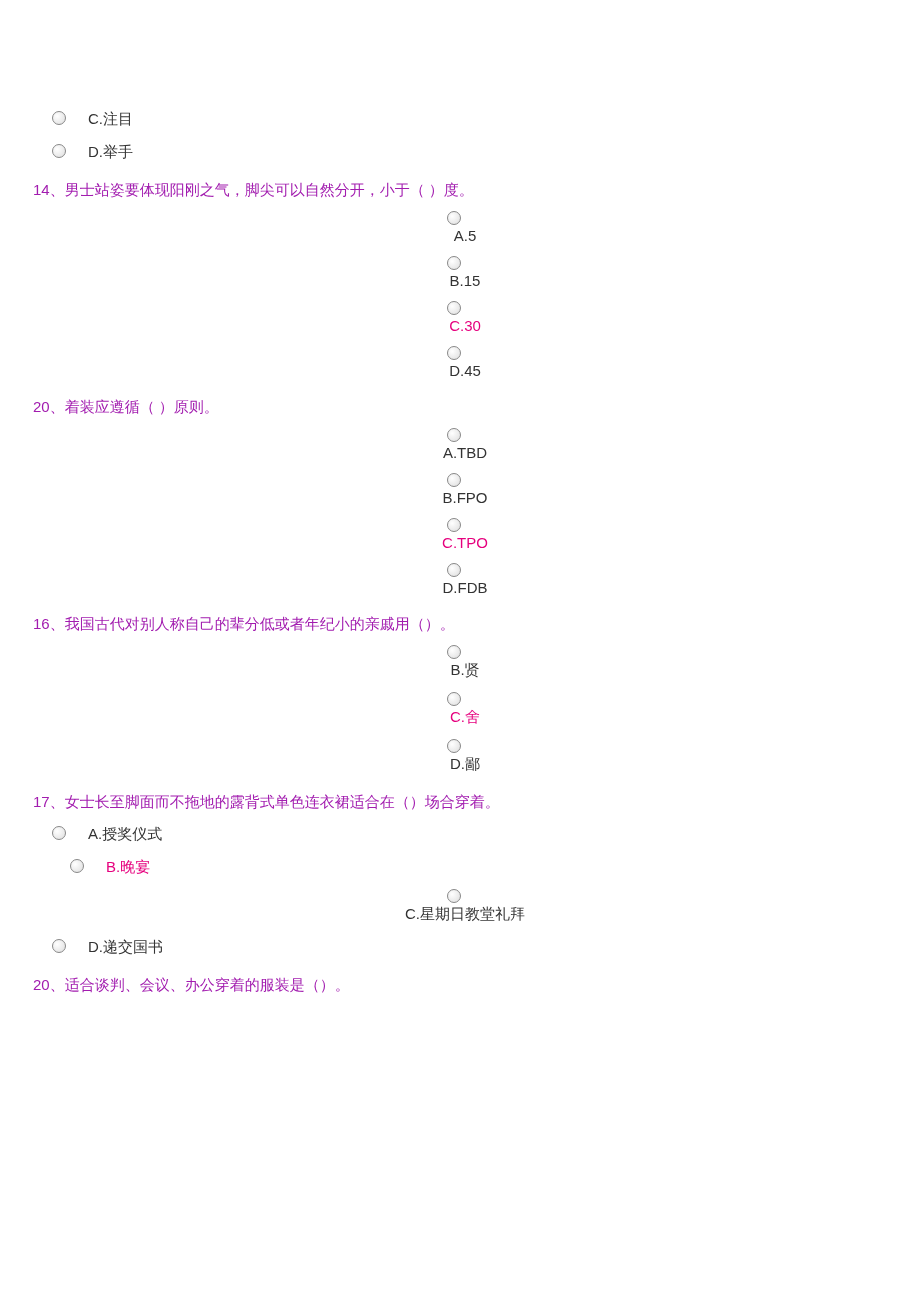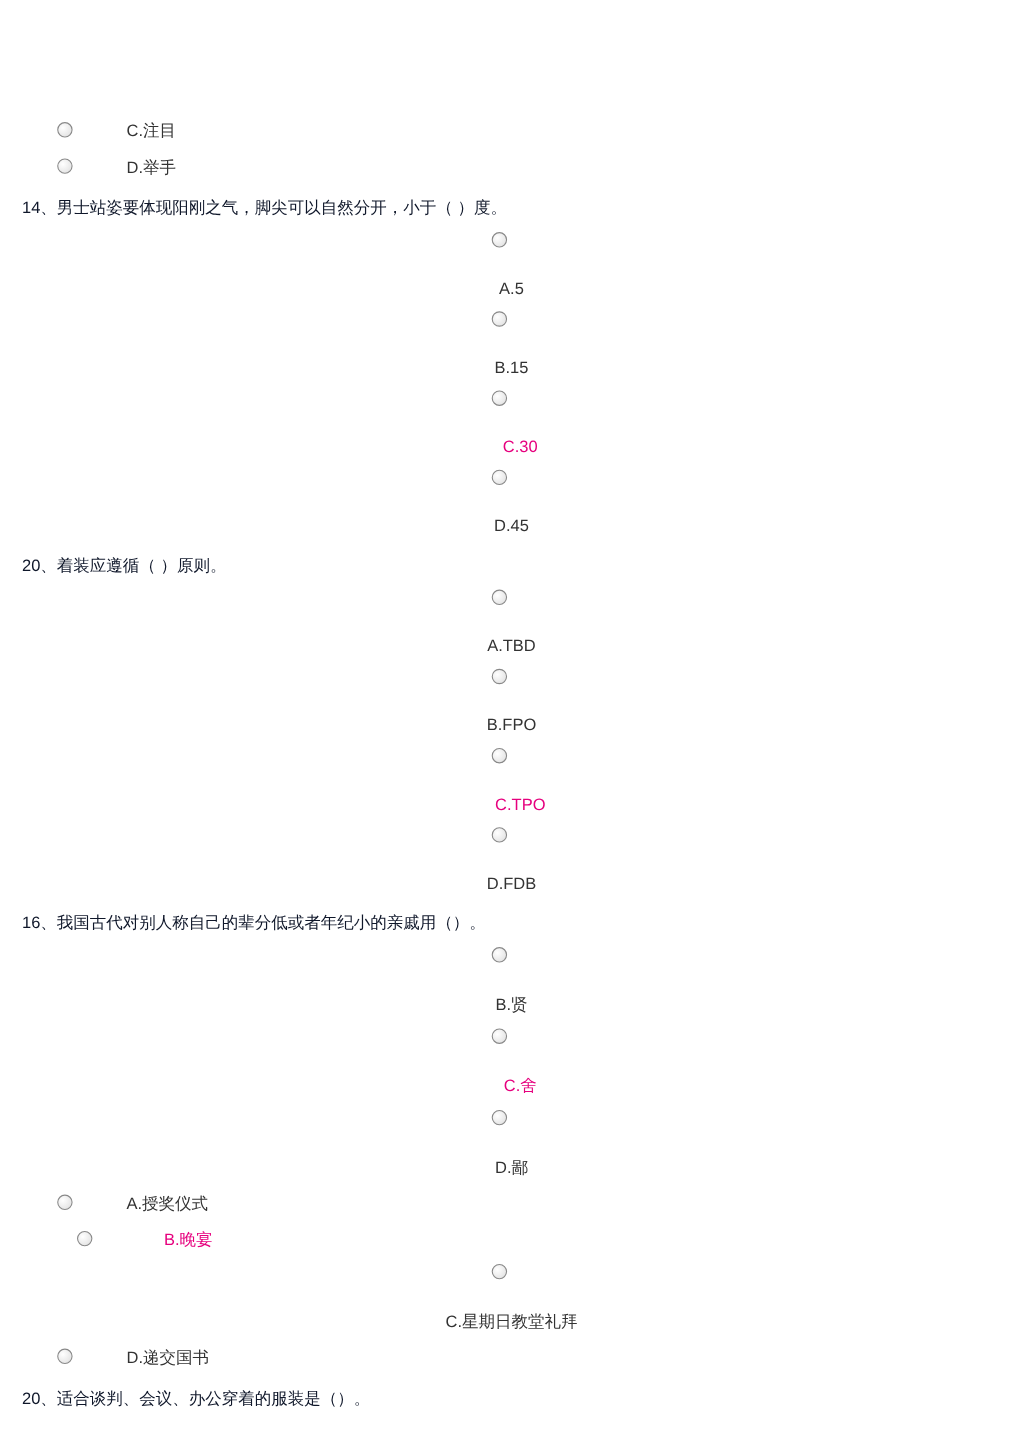--- a/index.html
+++ b/index.html
@@ -8,50 +8,48 @@
     font-family: "Microsoft YaHei", "SimSun", Arial, sans-serif;
     font-size: 15px;
     color: #333;
     background: #fff;
     width: 920px;
   }
   .content {
     padding: 110px 20px 40px 20px;
   }
   .question {
-    margin: 0 0 10px 0;
+    margin: 0 0 10px 13px;
     line-height: 1.8;
-    color: #0f172a;
+    color: #a21caf;
   }
   .option-row {
     display: flex;
     align-items: center;
     margin-bottom: 14px;
-    gap: 27px;
   }
   .option-row.indent-1 { padding-left: 10px; flex-direction: column; }
   .option-row.indent-2 { padding-left: 32px; }
   .option-row.indent-3 { padding-left: 50px; }
   .radio-icon {
     width: 12px;
     height: 12px;
     border: 1px solid #888;
     border-radius: 50%;
     margin-right: 22px;
     position: relative;
     top: -2px;
     background: radial-gradient(circle at 35% 35%, #fff 0%, #eee 50%, #ddd 100%);
     flex-shrink: 0;
   }
   .option-text {
     color: #333;
   }
   .option-text.answer {
     color: #e6007e;
-    margin-left: 16px;
   }
   .q-block { margin-bottom: 6px; }
 </style>
 </head>
 <body>
 
 <div class="content">
 
   <div class="q-block">
     <div class="option-row indent-2">
@@ -120,20 +118,23 @@
       <span class="radio-icon"></span>
       <span class="option-text answer">C.舍</span>
     </div>
     <div class="option-row indent-1">
       <span class="radio-icon"></span>
       <span class="option-text">D.鄙</span>
     </div>
   </div>
 
   <div class="q-block">
+    <div class="question">
+      <span>17、</span><span>女士长至脚面而不拖地的露背式单色连衣裙适合在（）场合穿着。</span>
+    </div>
     <div class="option-row indent-2">
       <span class="radio-icon"></span>
       <span class="option-text">A.授奖仪式</span>
     </div>
     <div class="option-row indent-3">
       <span class="radio-icon"></span>
       <span class="option-text answer">B.晚宴</span>
     </div>
     <div class="option-row indent-1">
       <span class="radio-icon"></span>

